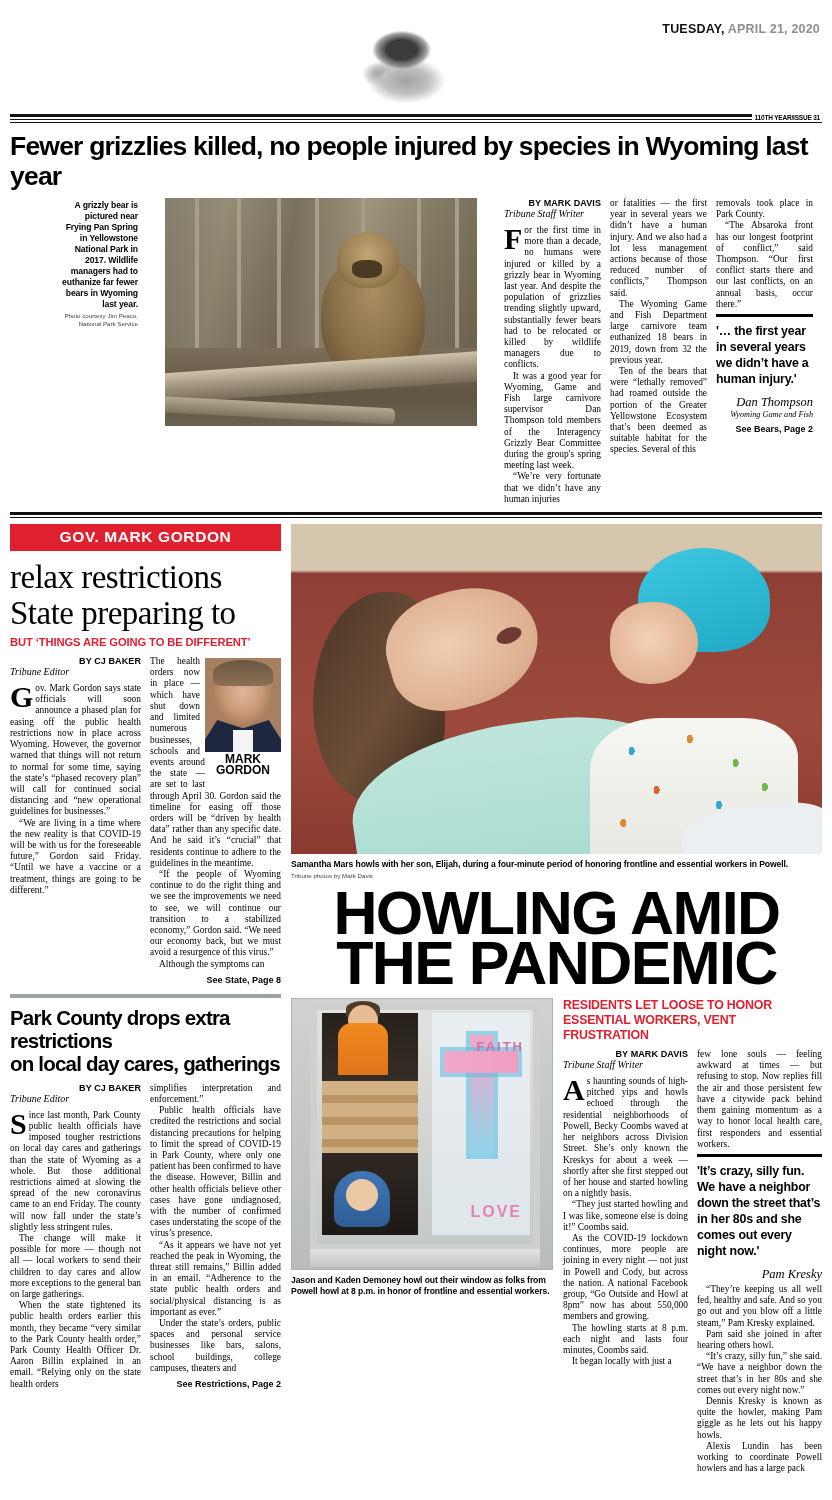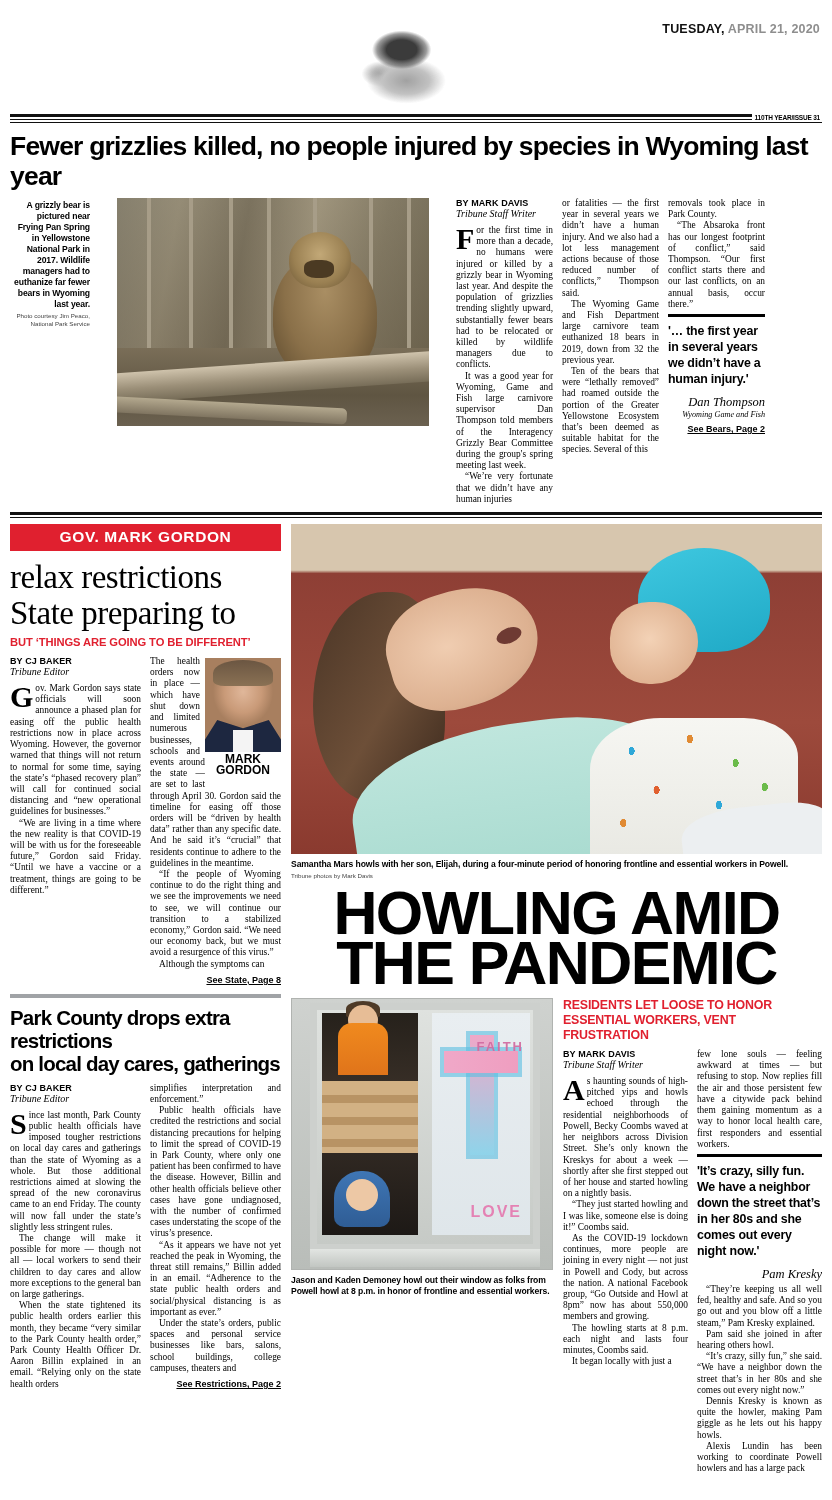--- a/index.html
+++ b/index.html
@@ -61,20 +61,21 @@
     font-family: "Liberation Sans", sans-serif;
     font-weight: bold;
     font-size: 26.5px; line-height: 30px;
     letter-spacing: -.8px;
     margin: 8px 0 7px 0;
   }
   .byline {
     font-family: "Liberation Sans", sans-serif;
     font-weight: bold; font-size: 9px; letter-spacing: .1px;
     text-transform: uppercase;
+    text-align: right;
   }
   .byline-title {
     font-family: "Liberation Serif", serif;
     font-style: italic; font-size: 10px; margin-bottom: 6px;
   }
   .body-col {
     font-family: "Liberation Serif", serif;
     font-size: 9.4px; line-height: 11.2px;
     text-align: justify;
     hyphens: auto;
@@ -84,21 +85,21 @@
   .dropcap::first-letter {
     float: left;
     font-family: "Liberation Serif", serif;
     font-weight: bold;
     font-size: 30px; line-height: 24px;
     padding: 2px 2px 0 0;
   }
   .jump {
     font-family: "Liberation Sans", sans-serif;
     font-weight: bold; font-size: 9px;
-    text-align: right; margin-top: 5px; text-decoration: underline;
+    text-align: right; margin-top: 5px;
   }
   .caption {
     font-family: "Liberation Sans", sans-serif;
     font-size: 8.6px; line-height: 11px; font-weight: bold;
     letter-spacing: -.1px;
   }
   .credit {
     font-family: "Liberation Sans", sans-serif;
     font-size: 6.2px; line-height: 8px; color: #444; margin-top: 2px;
   }
@@ -119,21 +120,21 @@
     font-family: "Liberation Serif", serif;
     font-style: italic; font-size: 8.2px; text-align: right;
   }
 
   
   .sec-rule { height: 3px; background: #111; margin: 7px 0 0 0; }
   .sec-rule.thin { height: 1px; }
   .sec-rule.grey { height: 4px; background: #a0a3a6; }
 
   
-  .bear-wrap { display: flex; gap: 27px; margin-top: 3px; }
+  .bear-wrap { display: flex; gap: 27px; margin-top: 3px; margin-left: 48px; }
   .bear-cap { width: 80px; text-align: right; padding-top: 2px; }
   .bear-photo {
     width: 312px; height: 228px;
     background:
       linear-gradient(180deg, rgba(120,115,95,.35), rgba(90,80,60,.5)),
       linear-gradient(100deg,#8d8675 0%, #a59a83 18%, #7d725e 38%, #b3a68c 58%, #8a7f68 78%, #6f6550 100%);
     position: relative; overflow: hidden;
   }
   .bear-photo .ground {
     position:absolute; left:0; right:0; bottom:0; height:78px;

